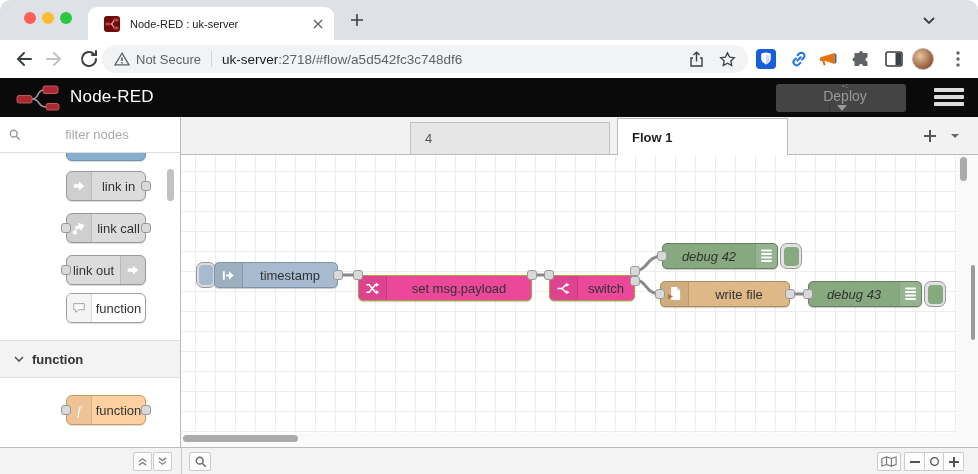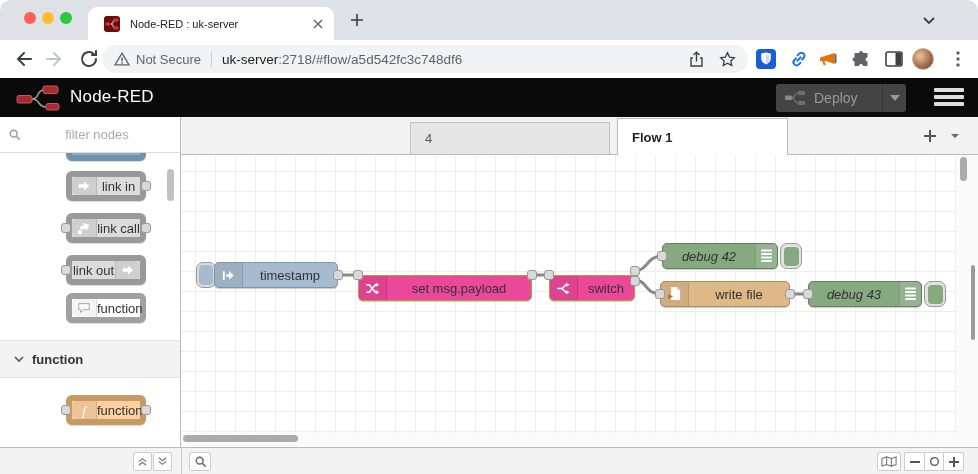--- a/index.html
+++ b/index.html
@@ -26,35 +26,35 @@
   .url .host { color:#202124; } .url .rest { color:#5f6368; }
   .pill-ic { width:17px; height:17px; margin-left:14px; flex:none; }
   .ext { position:absolute; top:9px; width:20px; height:20px; }
   .avatar { position:absolute; left:912px; top:8px; width:22px; height:22px; border-radius:50%; background:radial-gradient(circle at 35% 35%, #e9c49f, #a06a45 60%, #5f3a22); border:1px solid #caa; }
   .dots { position:absolute; left:951px; top:9px; width:14px; height:20px; }
 
   
   .nr-header { position:absolute; left:0; top:78px; width:978px; height:39px; background:#0a0a0a; }
   .brand { position:absolute; left:70px; top:9px; color:#fff; font-size:17px; letter-spacing:.2px; }
   .nr-logo { position:absolute; left:16px; top:7px; }
-  .deploy { position:absolute; left:776px; top:6px; width:130px; height:28px; background:#444; border-radius:3px; display:flex; align-items:center; color:#999; }
+  .deploy { position:absolute; left:776px; top:6px; width:130px; height:28px; background:#444; border-radius:3px; display:flex; align-items:center; color:#999;flex-direction:column; }
   .deploy-lab { font-size:14px; margin-left:8px; flex:1; }
   .deploy-caret { width:24px; height:100%; border-left:1px solid #363636; display:flex; align-items:center; justify-content:center; }
   .burger { position:absolute; left:934px; top:8px; width:30px; height:22px; display:flex; flex-direction:column; justify-content:space-between; padding:2px 0; }
   .burger div { height:4px; background:#ddd; border-radius:1px; }
 
   
   .main { position:absolute; left:0; top:117px; width:978px; height:330px; }
   .sidebar { position:absolute; left:0; top:0; width:181px; height:330px; background:#fff; border-right:1px solid #bbb; }
   .psearch { position:absolute; left:0; top:0; width:180px; height:36px; border-bottom:1px solid #ddd; display:flex; align-items:center; padding:0 8px; }
   .psearch input { border:0; outline:0; background:transparent; font-size:13px; color:#c2410c; width:140px; margin-left:6px; font-family:inherit;text-align:center; }
   .psearch input::placeholder { color:#aaa; }
   .pscroll { position:absolute; left:0; top:36px; width:180px; height:294px; overflow:hidden; background:#fff; }
 
-  .pnode { position:absolute; left:66px; width:80px; height:30px; border-radius:6px; border:6px solid #3b82f6; display:flex; align-items:center; box-shadow:0 1px 1px rgba(0,0,0,.15); }
+  .pnode { position:absolute; left:66px; width:80px; height:30px; border-radius:6px; border:1px solid #3b82f6; display:flex; align-items:center; box-shadow:0 1px 1px rgba(0,0,0,.15); }
   .pnode .icon { width:25px; height:100%; flex:none; display:flex; align-items:center; justify-content:center; background:rgba(0,0,0,.06); border-right:1px solid rgba(0,0,0,.1); border-radius:5px 0 0 5px; }
   .pnode .icon.r { border-right:0; border-left:1px solid rgba(0,0,0,.1); border-radius:0 5px 5px 0; }
   .pnode .lbl { flex:1; text-align:center; font-size:13px; color:#333; white-space:nowrap; }
   .pport { position:absolute; width:10px; height:10px; background:#d9d9d9; border:1px solid #999; border-radius:3px; }
   .pcat { position:absolute; left:0; top:187px; width:180px; height:38px; background:#f3f3f3; border-top:1px solid #e2e2e2; border-bottom:1px solid #e2e2e2; display:flex; align-items:center; }
   .pcat .lbl { font-size:13px; font-weight:bold; color:#333; margin-left:8px; }
   .pthumb { position:absolute; left:167px; top:16px; width:7px; height:32px; background:#c1c1c1; border-radius:4px; }
 
   .canvas-col { position:absolute; left:181px; top:0; width:797px; height:330px; }
   .wtabs { position:absolute; left:0; top:0; width:797px; height:38px; background:#f2f2f2; border-bottom:1px solid #bbb; }

